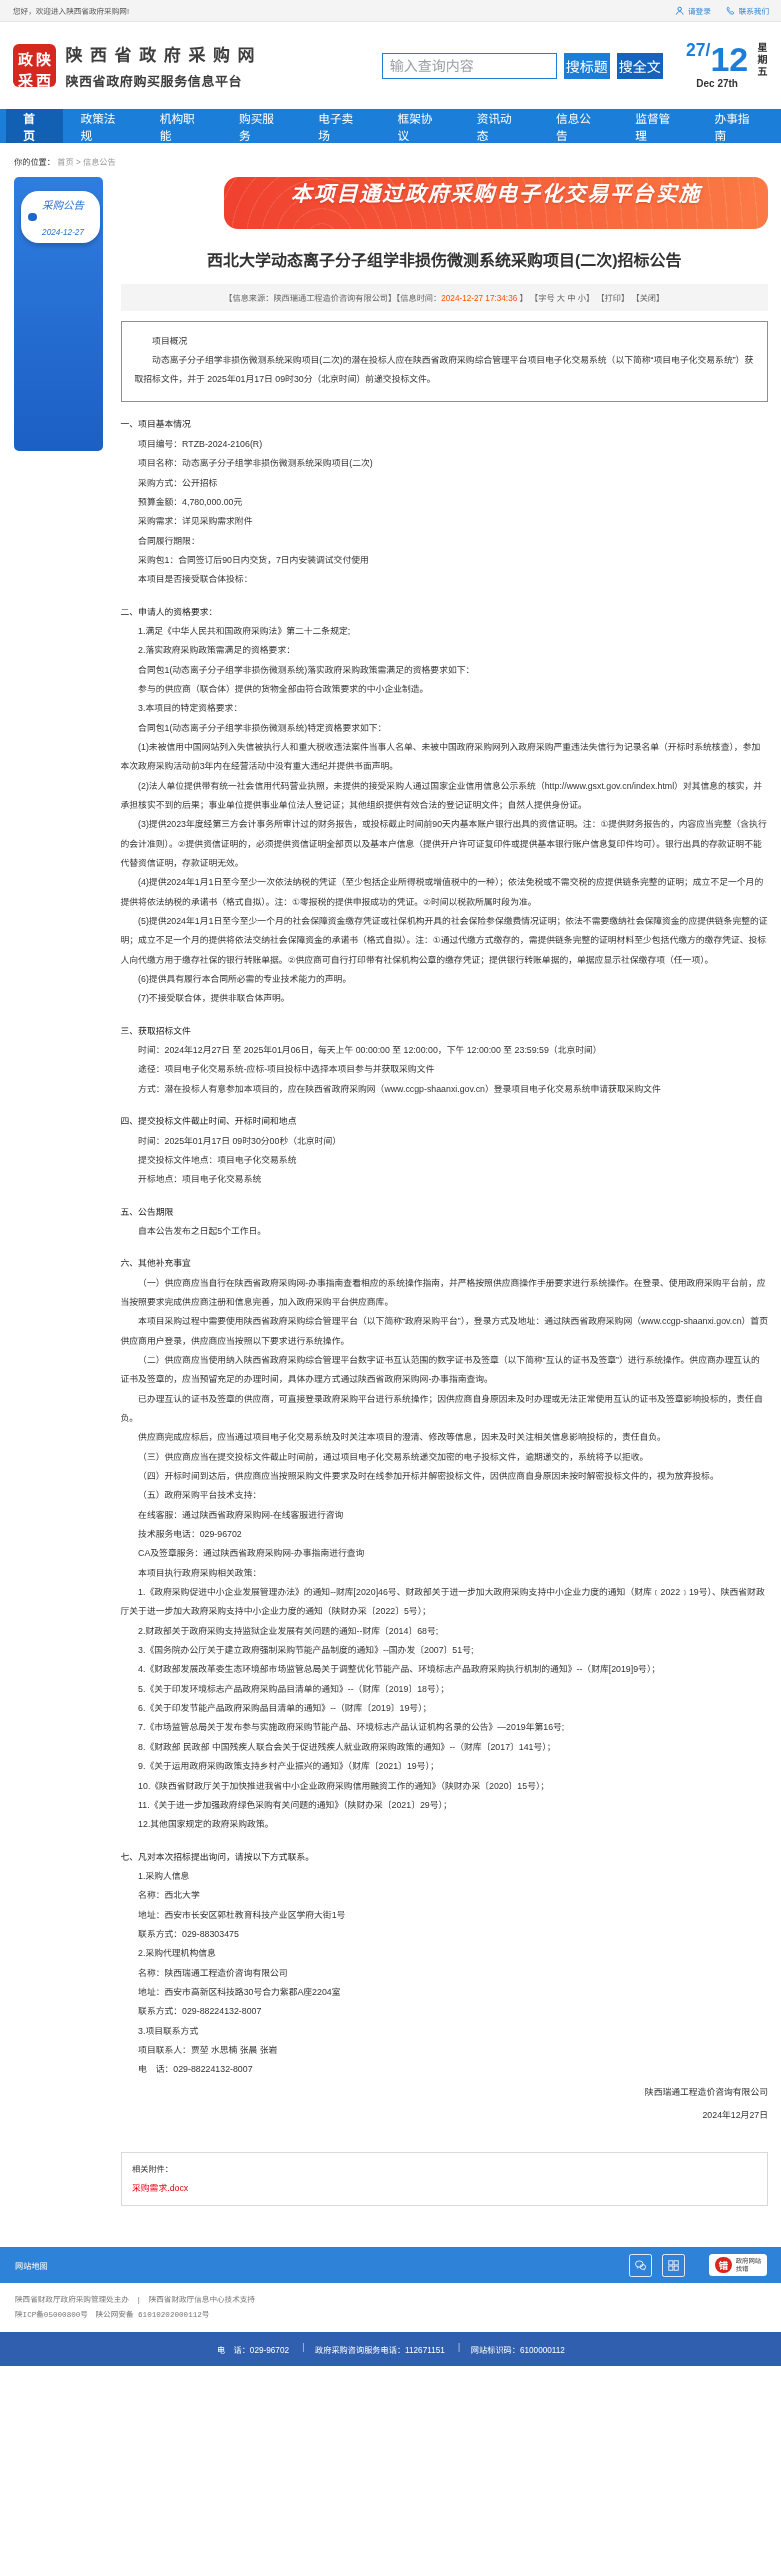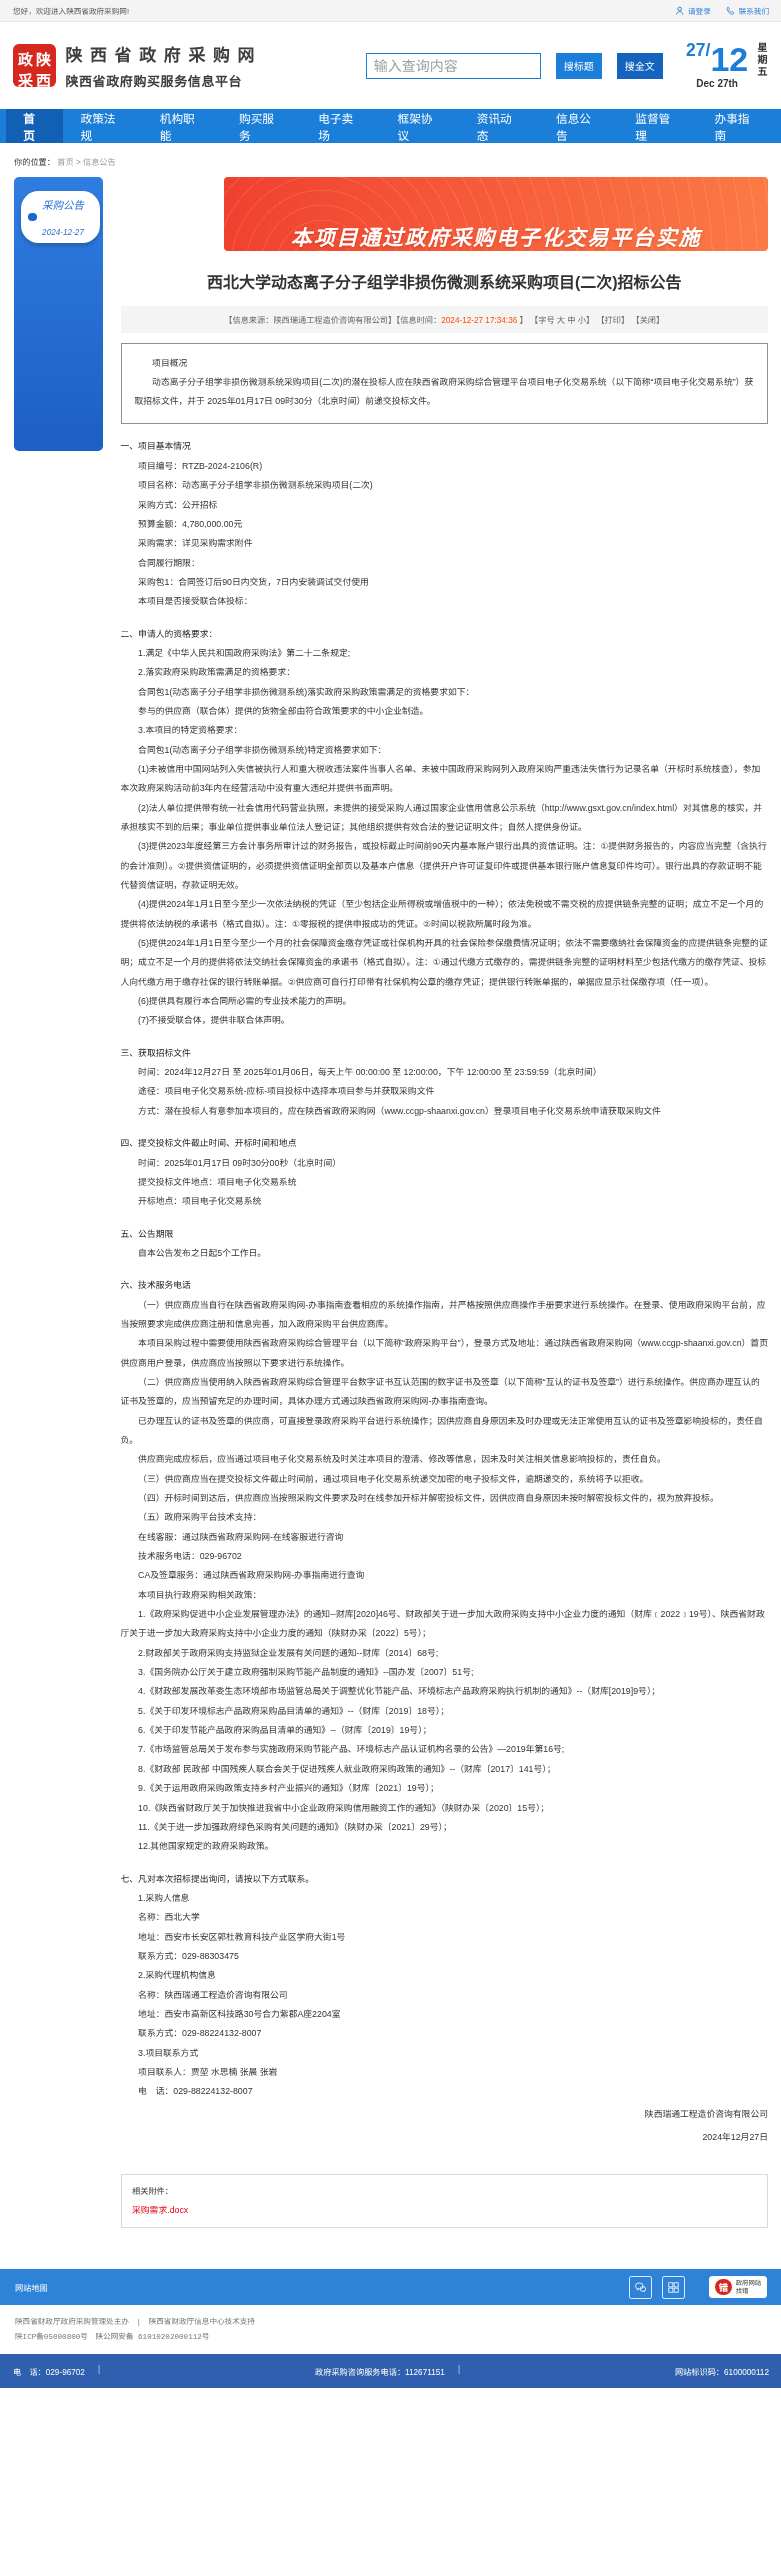--- a/index.html
+++ b/index.html
@@ -18,21 +18,21 @@
   
   .header{height:87px;display:flex;align-items:center;padding:0 13px;}
   .logo{width:43px;height:43px;background:var(--seal-red);border-radius:5.8px;display:grid;grid-template-columns:1fr 1fr;grid-template-rows:1fr 1fr;padding:3.5px;margin-right:9.4px;}
   .logo span{color:#fff;font-family:"Liberation Serif","DejaVu Serif",serif;font-weight:bold;font-size:15px;display:flex;align-items:center;justify-content:center;}
   .site-titles .t1{font-size:17px;font-weight:bold;color:#3d3d3d;letter-spacing:7.6px;}
   .site-titles .t2{font-size:13px;font-weight:bold;color:#3d3d3d;margin-top:4.7px;letter-spacing:0.6px;}
   .header-right{margin-left:auto;display:flex;align-items:center;}
   .search-wrap{display:flex;align-items:center;}
   .search-input{width:175px;height:26px;border:1.2px solid var(--primary);font-size:14px;padding:0 7px;color:#333;outline:none;}
   .search-input::placeholder{color:#9aa0a6;}
-  .btn-search{height:26px;padding:0 8px;border:none;color:#fff;font-size:10px;cursor:pointer;margin-left:15px;}
+  .btn-search{height:26px;padding:0 2px;border:none;color:#fff;font-size:14px;cursor:pointer;margin-left:7px;}
   .btn-title{background:var(--primary);}
   .btn-full{background:var(--primary-dark);}
   .date-widget{display:flex;align-items:flex-start;margin-left:23.4px;}
   .date-nums{text-align:center;}
   .date-top{display:flex;color:var(--primary);font-weight:bold;line-height:1;}
   .date-top .d-small{font-size:17.5px;padding-bottom:3.5px;}
   .date-top .d-big{font-size:34px;}
   .date-en{font-size:10px;font-weight:bold;color:#333;margin-top:1.2px;text-align:center;}
   .weekday{writing-mode:vertical-rl;text-orientation:upright;font-size:10px;font-weight:bold;color:#333;margin-left:5.8px;letter-spacing:2.3px;}
   
@@ -44,21 +44,21 @@
   .breadcrumb .bc-link{color:#999;cursor:pointer;}
   .breadcrumb .bc-cur{color:#999;}
   
   .content{display:flex;align-items:flex-start;padding:2.3px 14px 41px;}
   .sidebar{width:89px;min-height:274px;background:linear-gradient(180deg,#2f7de0,#1c5fc5);border-radius:5px;flex-shrink:0;font-style:italic;}
   .side-pill{margin:14px 3.5px 0 7px;background:#fff;border-radius:17.5px;padding:5.8px 7px;display:flex;align-items:center;box-shadow:0 2.3px 4.7px rgba(0,0,0,.18);}
   .side-dot{width:8.8px;height:8.8px;border-radius:50%;background:#1b66cc;margin-right:5.3px;flex-shrink:0;}
   .side-txt .s1{color:#2a6fd4;font-size:10.5px;}
   .side-txt .s2{color:#2a6fd4;font-size:8.2px;margin-top:16px;}
   .main{flex:1;margin-left:17.5px;min-width:0;}
-  .banner{width:84%;margin-left:auto;height:74px;border-radius:4px;display:flex;align-items:flex-end;justify-content:center;
+  .banner{width:84%;margin-left:auto;height:52px;border-radius:14px;display:flex;align-items:flex-start;justify-content:center;
     background:
       repeating-radial-gradient(circle at 18% 120%,rgba(255,255,255,.10) 0 1.2px,transparent 1.2px 15px),
       linear-gradient(100deg,var(--banner-from),var(--banner-to));}
   .banner-text{color:#fff;font-size:21px;font-weight:bold;font-style:italic;letter-spacing:1.8px;text-shadow:0 1.2px 2.3px rgba(150,20,0,.35);}
   .art-title{text-align:center;font-size:16px;font-weight:bold;color:#333;margin:17.5px 23.4px 13px;}
   .meta-bar{background:#f4f4f4;padding:7.6px 0;text-align:center;font-size:8.2px;color:#666;}
   .meta-bar .time{color:var(--time-red);}
   .meta-bar .m-act{cursor:pointer;}
   .overview-box{border:0.6px solid #8f8f8f;margin:10.5px 0 3.5px;padding:9.4px 13px 11.7px;font-size:8.8px;line-height:2.2;color:#333;}
   .overview-box .ov-label{text-indent:2em;}
@@ -75,21 +75,21 @@
   
   .f-strip1{height:36px;background:var(--footer-blue);display:flex;align-items:center;padding:0 15px;color:#fff;font-size:8.2px;}
   .f-strip1 .f-left{cursor:pointer;}
   .f-icons{margin-left:auto;display:flex;align-items:center;gap:9.4px;}
   .f-icon-box{width:23.4px;height:23.4px;border:0.6px solid rgba(255,255,255,.85);border-radius:2.3px;display:flex;align-items:center;justify-content:center;cursor:pointer;}
   .f-badge{margin-left:15px;background:#fff;border-radius:3.5px;display:flex;align-items:center;gap:4.1px;padding:2.9px 5.8px;cursor:pointer;}
   .f-badge-logo{width:16.4px;height:16.4px;border-radius:50%;background:var(--seal-red);color:#fff;display:flex;align-items:center;justify-content:center;font-weight:bold;font-size:9.4px;}
   .f-badge-txt{font-size:6.4px;color:#333;line-height:1.25;}
   .f-mid{background:#fff;padding:9.4px 15px;display:flex;align-items:center;}
   .f-mid-lines{font-size:7.6px;color:#777;line-height:2;font-family:Liberation Mono, monospace;}
-  .f-strip2{height:34px;background:var(--footer-navy);display:flex;align-items:center;justify-content:space-between;color:#fff;font-size:8.2px;}
+  .f-strip2{height:34px;background:var(--footer-navy);display:flex;align-items:center;justify-content:center;color:#fff;font-size:8.2px;}
   .f-seg{padding:0 13px;position:relative;}
   .f-seg:not(:last-child)::after{content:"|";position:absolute;right:-2.3px;color:rgba(255,255,255,.7);}
 </style>
 </head>
 <body>
 
 <div class="topbar">
   <span>您好，欢迎进入陕西省政府采购网!</span>
   <div class="topbar-right">
     <span class="top-link">
@@ -215,21 +215,21 @@
         <div class="blk blk-h">三、获取招标文件</div>
         <div class="blk blk-p">时间：2024年12月27日 至 2025年01月06日，每天上午 00:00:00 至 12:00:00，下午 12:00:00 至 23:59:59（北京时间）</div>
         <div class="blk blk-p">途径：项目电子化交易系统-应标-项目投标中选择本项目参与并获取采购文件</div>
         <div class="blk blk-p">方式：潜在投标人有意参加本项目的，应在陕西省政府采购网（www.ccgp-shaanxi.gov.cn）登录项目电子化交易系统申请获取采购文件</div>
         <div class="blk blk-h">四、提交投标文件截止时间、开标时间和地点</div>
         <div class="blk blk-p">时间：2025年01月17日 09时30分00秒（北京时间）</div>
         <div class="blk blk-p">提交投标文件地点：项目电子化交易系统</div>
         <div class="blk blk-p">开标地点：项目电子化交易系统</div>
         <div class="blk blk-h">五、公告期限</div>
         <div class="blk blk-p">自本公告发布之日起5个工作日。</div>
-        <div class="blk blk-h">六、技术服务电话</div>
+        <div class="blk blk-h">六、其他补充事宜</div>
         <div class="blk blk-p">（一）供应商应当自行在陕西省政府采购网-办事指南查看相应的系统操作指南，并严格按照供应商操作手册要求进行系统操作。在登录、使用政府采购平台前，应当按照要求完成供应商注册和信息完善，加入政府采购平台供应商库。</div>
         <div class="blk blk-p">本项目采购过程中需要使用陕西省政府采购综合管理平台（以下简称“政府采购平台”），登录方式及地址：通过陕西省政府采购网（www.ccgp-shaanxi.gov.cn）首页供应商用户登录，供应商应当按照以下要求进行系统操作。</div>
         <div class="blk blk-p">（二）供应商应当使用纳入陕西省政府采购综合管理平台数字证书互认范围的数字证书及签章（以下简称“互认的证书及签章”）进行系统操作。供应商办理互认的证书及签章的，应当预留充足的办理时间，具体办理方式通过陕西省政府采购网-办事指南查询。</div>
         <div class="blk blk-p">已办理互认的证书及签章的供应商，可直接登录政府采购平台进行系统操作；因供应商自身原因未及时办理或无法正常使用互认的证书及签章影响投标的，责任自负。</div>
         <div class="blk blk-p">供应商完成应标后，应当通过项目电子化交易系统及时关注本项目的澄清、修改等信息，因未及时关注相关信息影响投标的，责任自负。</div>
         <div class="blk blk-p">（三）供应商应当在提交投标文件截止时间前，通过项目电子化交易系统递交加密的电子投标文件，逾期递交的，系统将予以拒收。</div>
         <div class="blk blk-p">（四）开标时间到达后，供应商应当按照采购文件要求及时在线参加开标并解密投标文件，因供应商自身原因未按时解密投标文件的，视为放弃投标。</div>
         <div class="blk blk-p">（五）政府采购平台技术支持：</div>
         <div class="blk blk-p">在线客服：通过陕西省政府采购网-在线客服进行咨询</div>
         <div class="blk blk-p">技术服务电话：029-96702</div>

